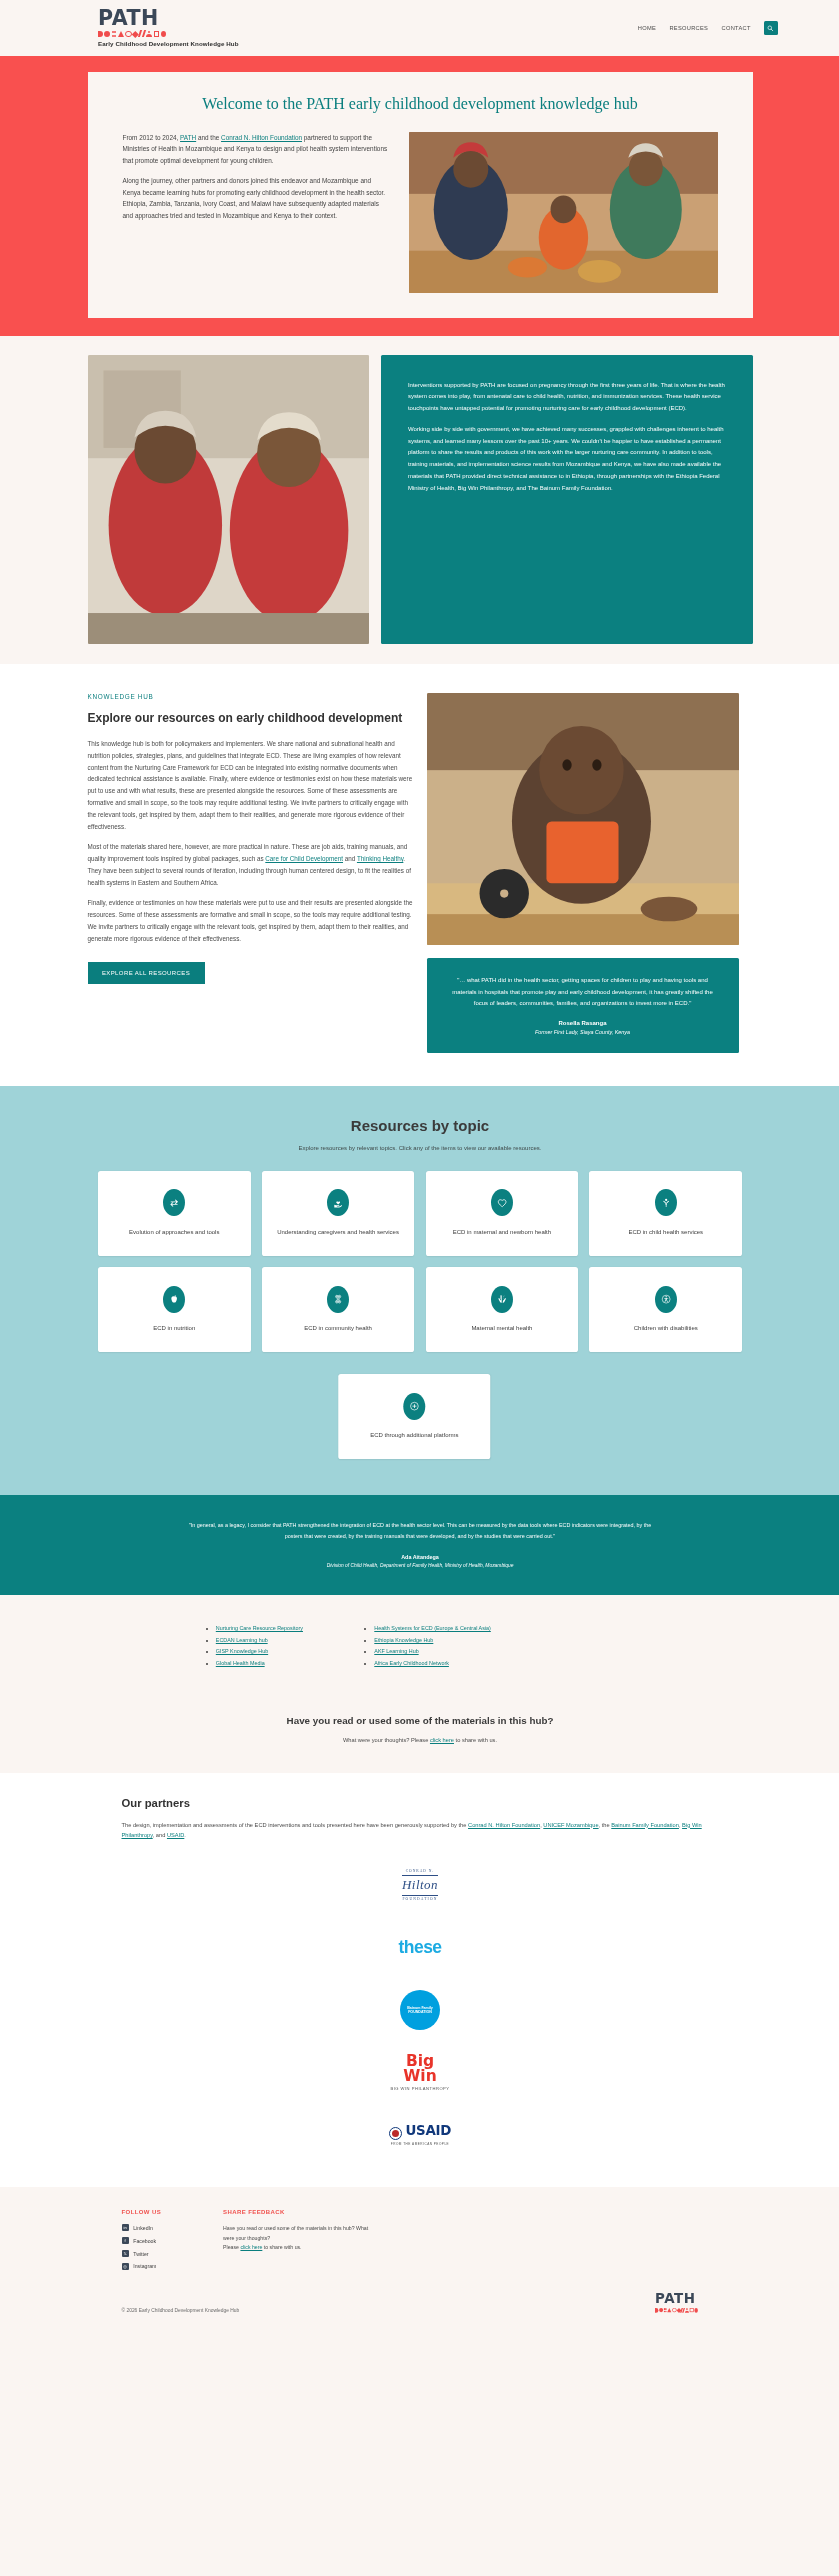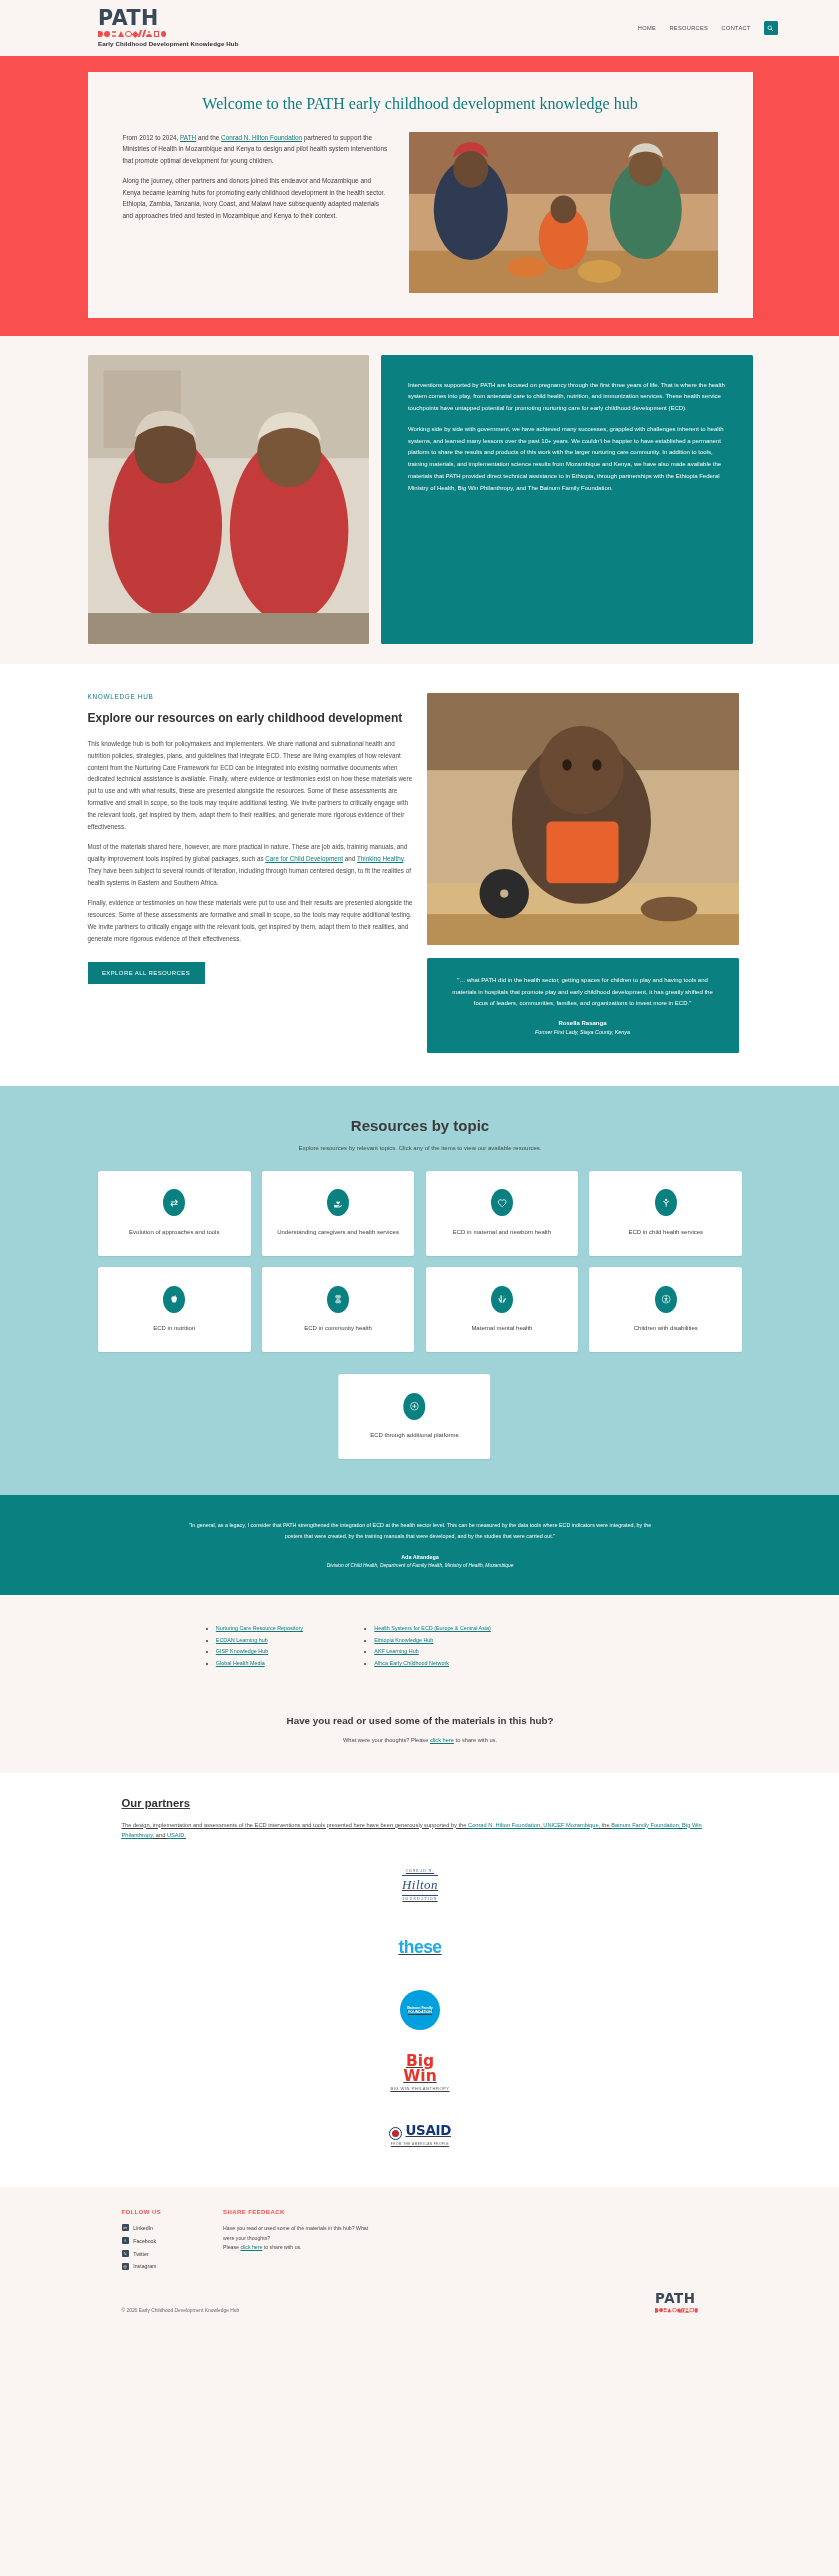--- a/index.html
+++ b/index.html
@@ -181,21 +181,21 @@
   .others-cols ul { list-style:disc; padding-left:9.3px; }
   .others-cols li { font-size:5.4px; margin-bottom:5.7px; }
   .others-cols li a { color:#0a7e7e; }
 
   
   .feedback { background:#faf5f2; padding:11.3px 0 30px; text-align:center; }
   .feedback h2 { font-size:9.8px; font-weight:bold; color:#3b3b3b; margin-bottom:11.3px; }
   .feedback p { font-size:5.7px; color:#4a4a4a; }
 
   
-  .partners { background:#fff; padding:24px 8px 28px;text-decoration:underline; }
+  .partners { background:#fff; padding:24px 8px 28px; }
   .partners-inner { width:665px; margin:0 auto; padding:0 34px; }
   .partners h2 { font-size:11.3px; font-weight:bold; color:#333; margin-bottom:10.3px; }
   .partners p { font-size:5.7px; line-height:1.8; color:#4a4a4a; }
   .logos { display:flex; align-items:center; justify-content:space-around; margin-top:20.6px; gap:13.4px;flex-direction:column; }
   .logo-box { width:98px; height:49px; display:flex; align-items:center; justify-content:center; }
 
   .hilton { text-align:center; font-family:"Liberation Serif", serif; }
   .hilton .top { font-size:3.6px; letter-spacing:1px; color:#3c5b8a; }
   .hilton .mid { font-size:13px; color:#2e4f86; font-style:italic; letter-spacing:0.5px; }
   .hilton .bar { height:1px; background:#2e4f86; margin:1.5px 0; }

